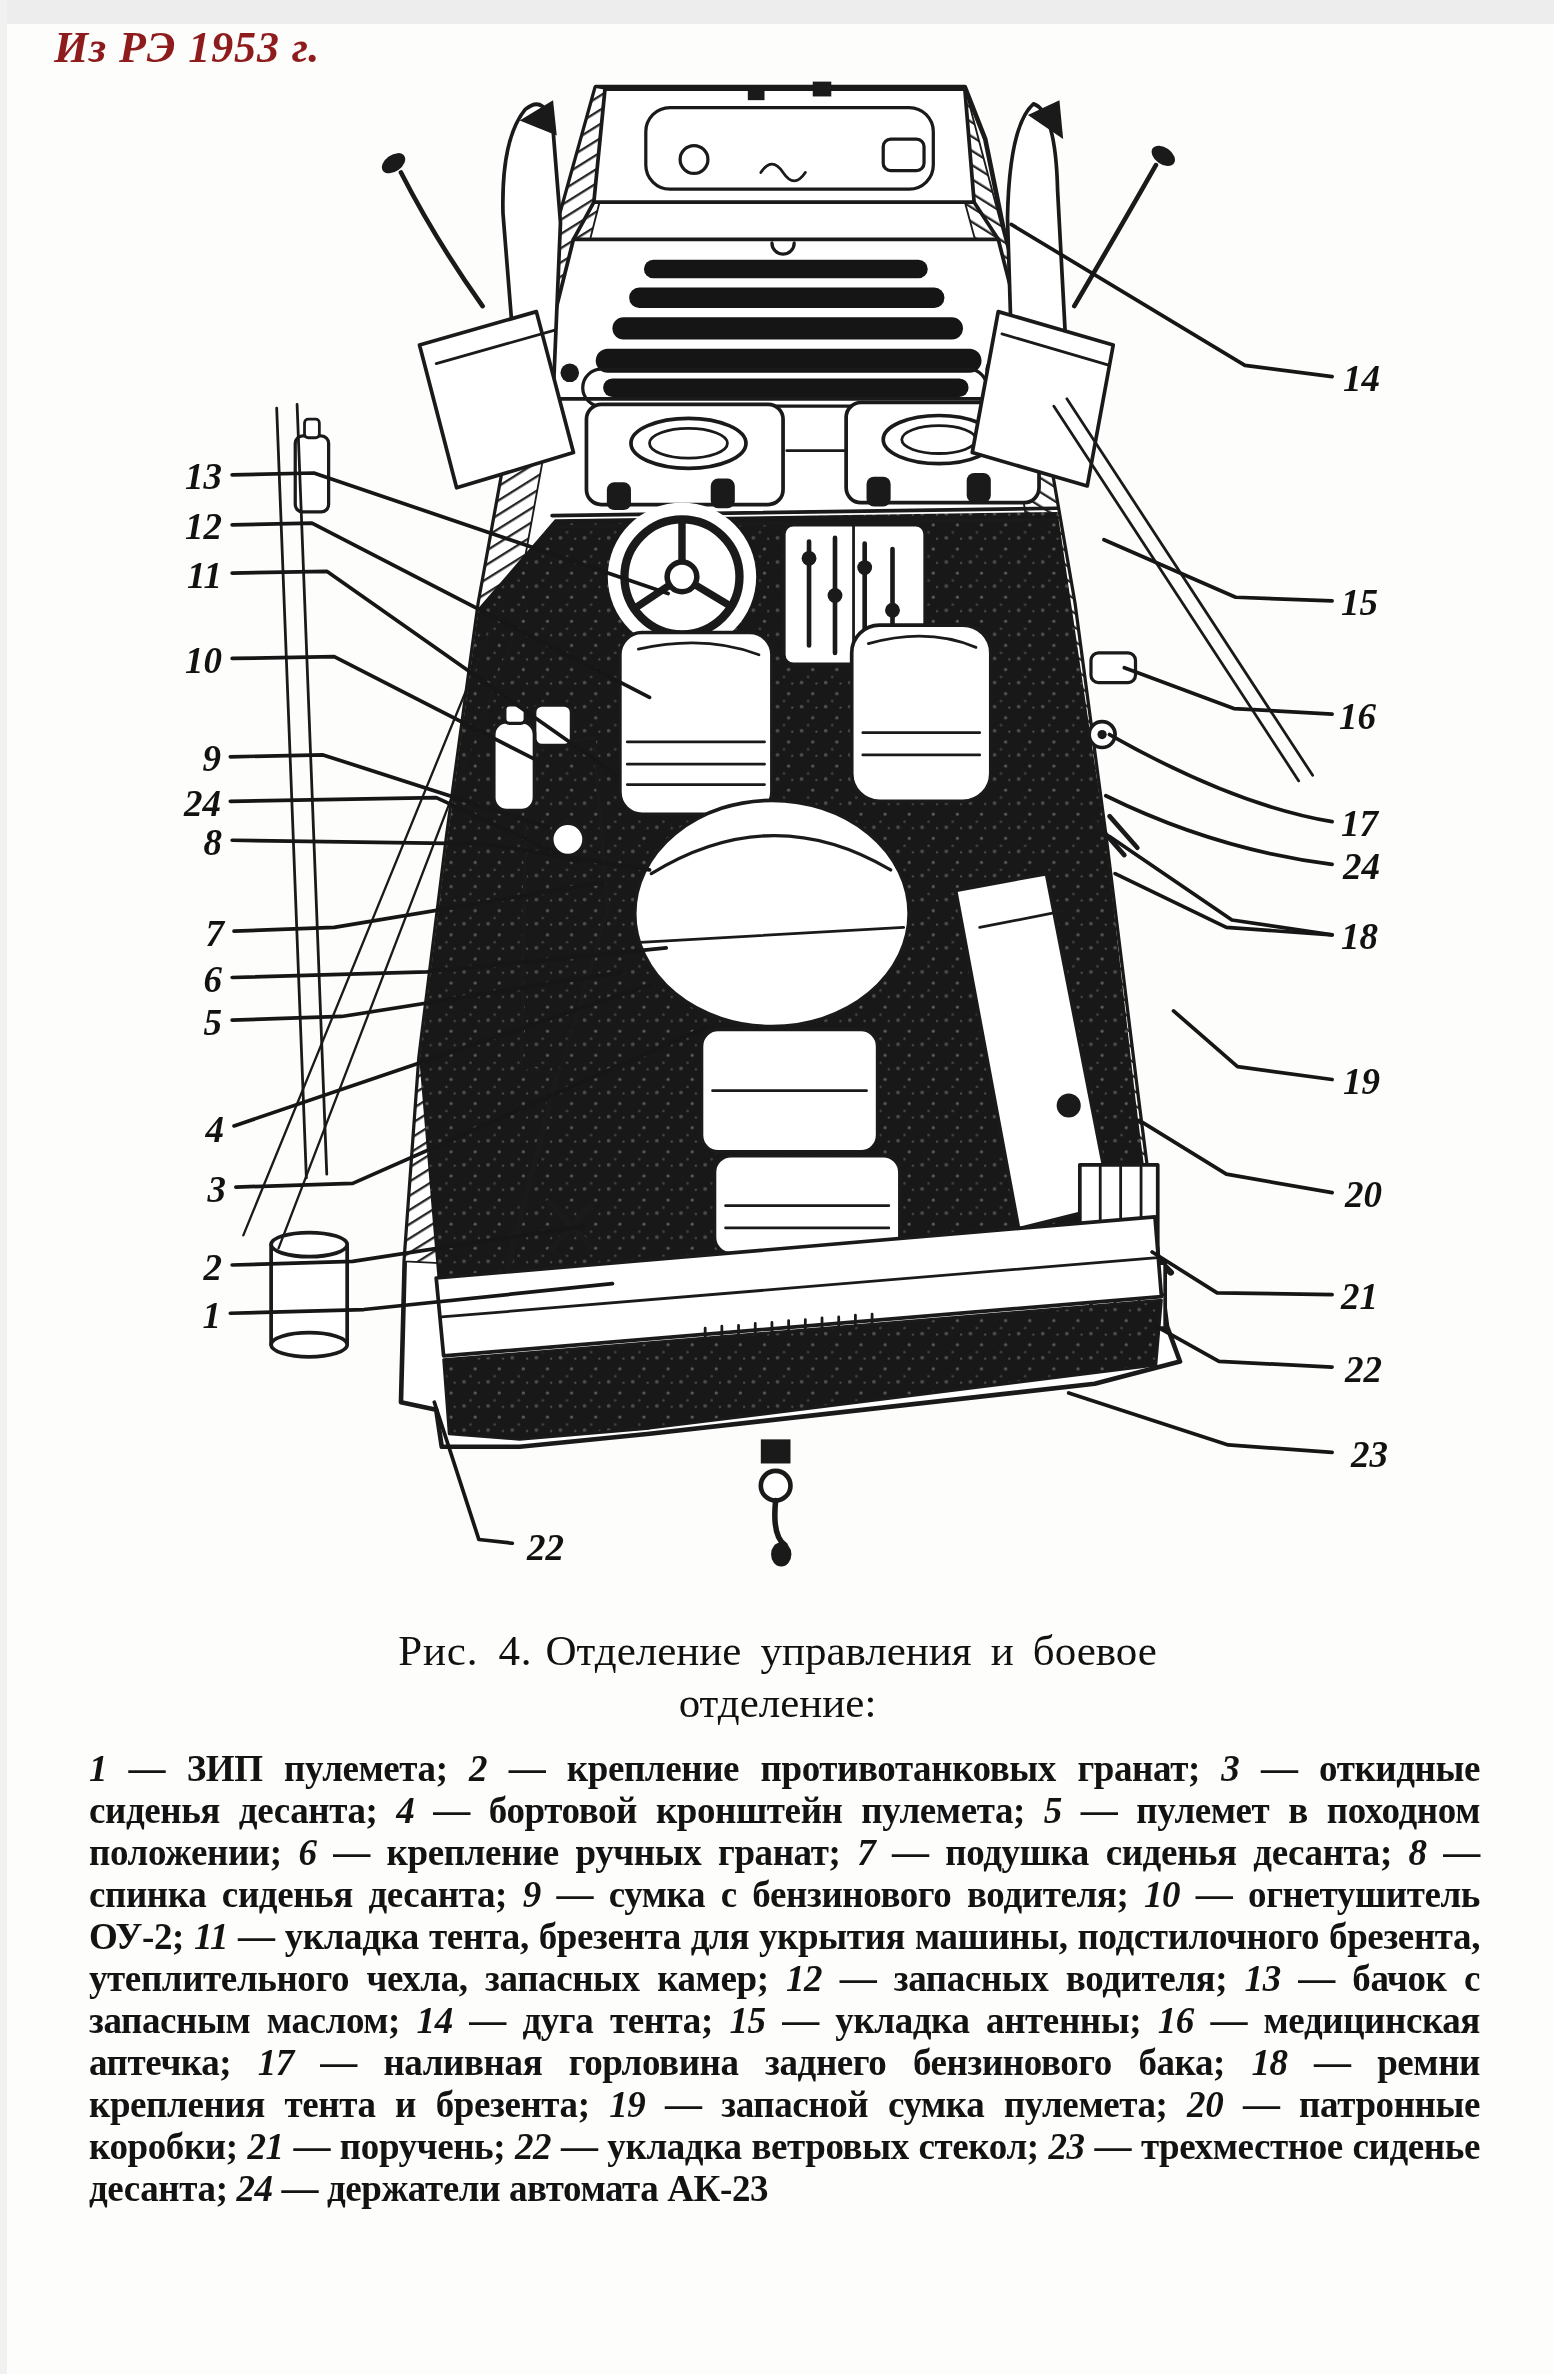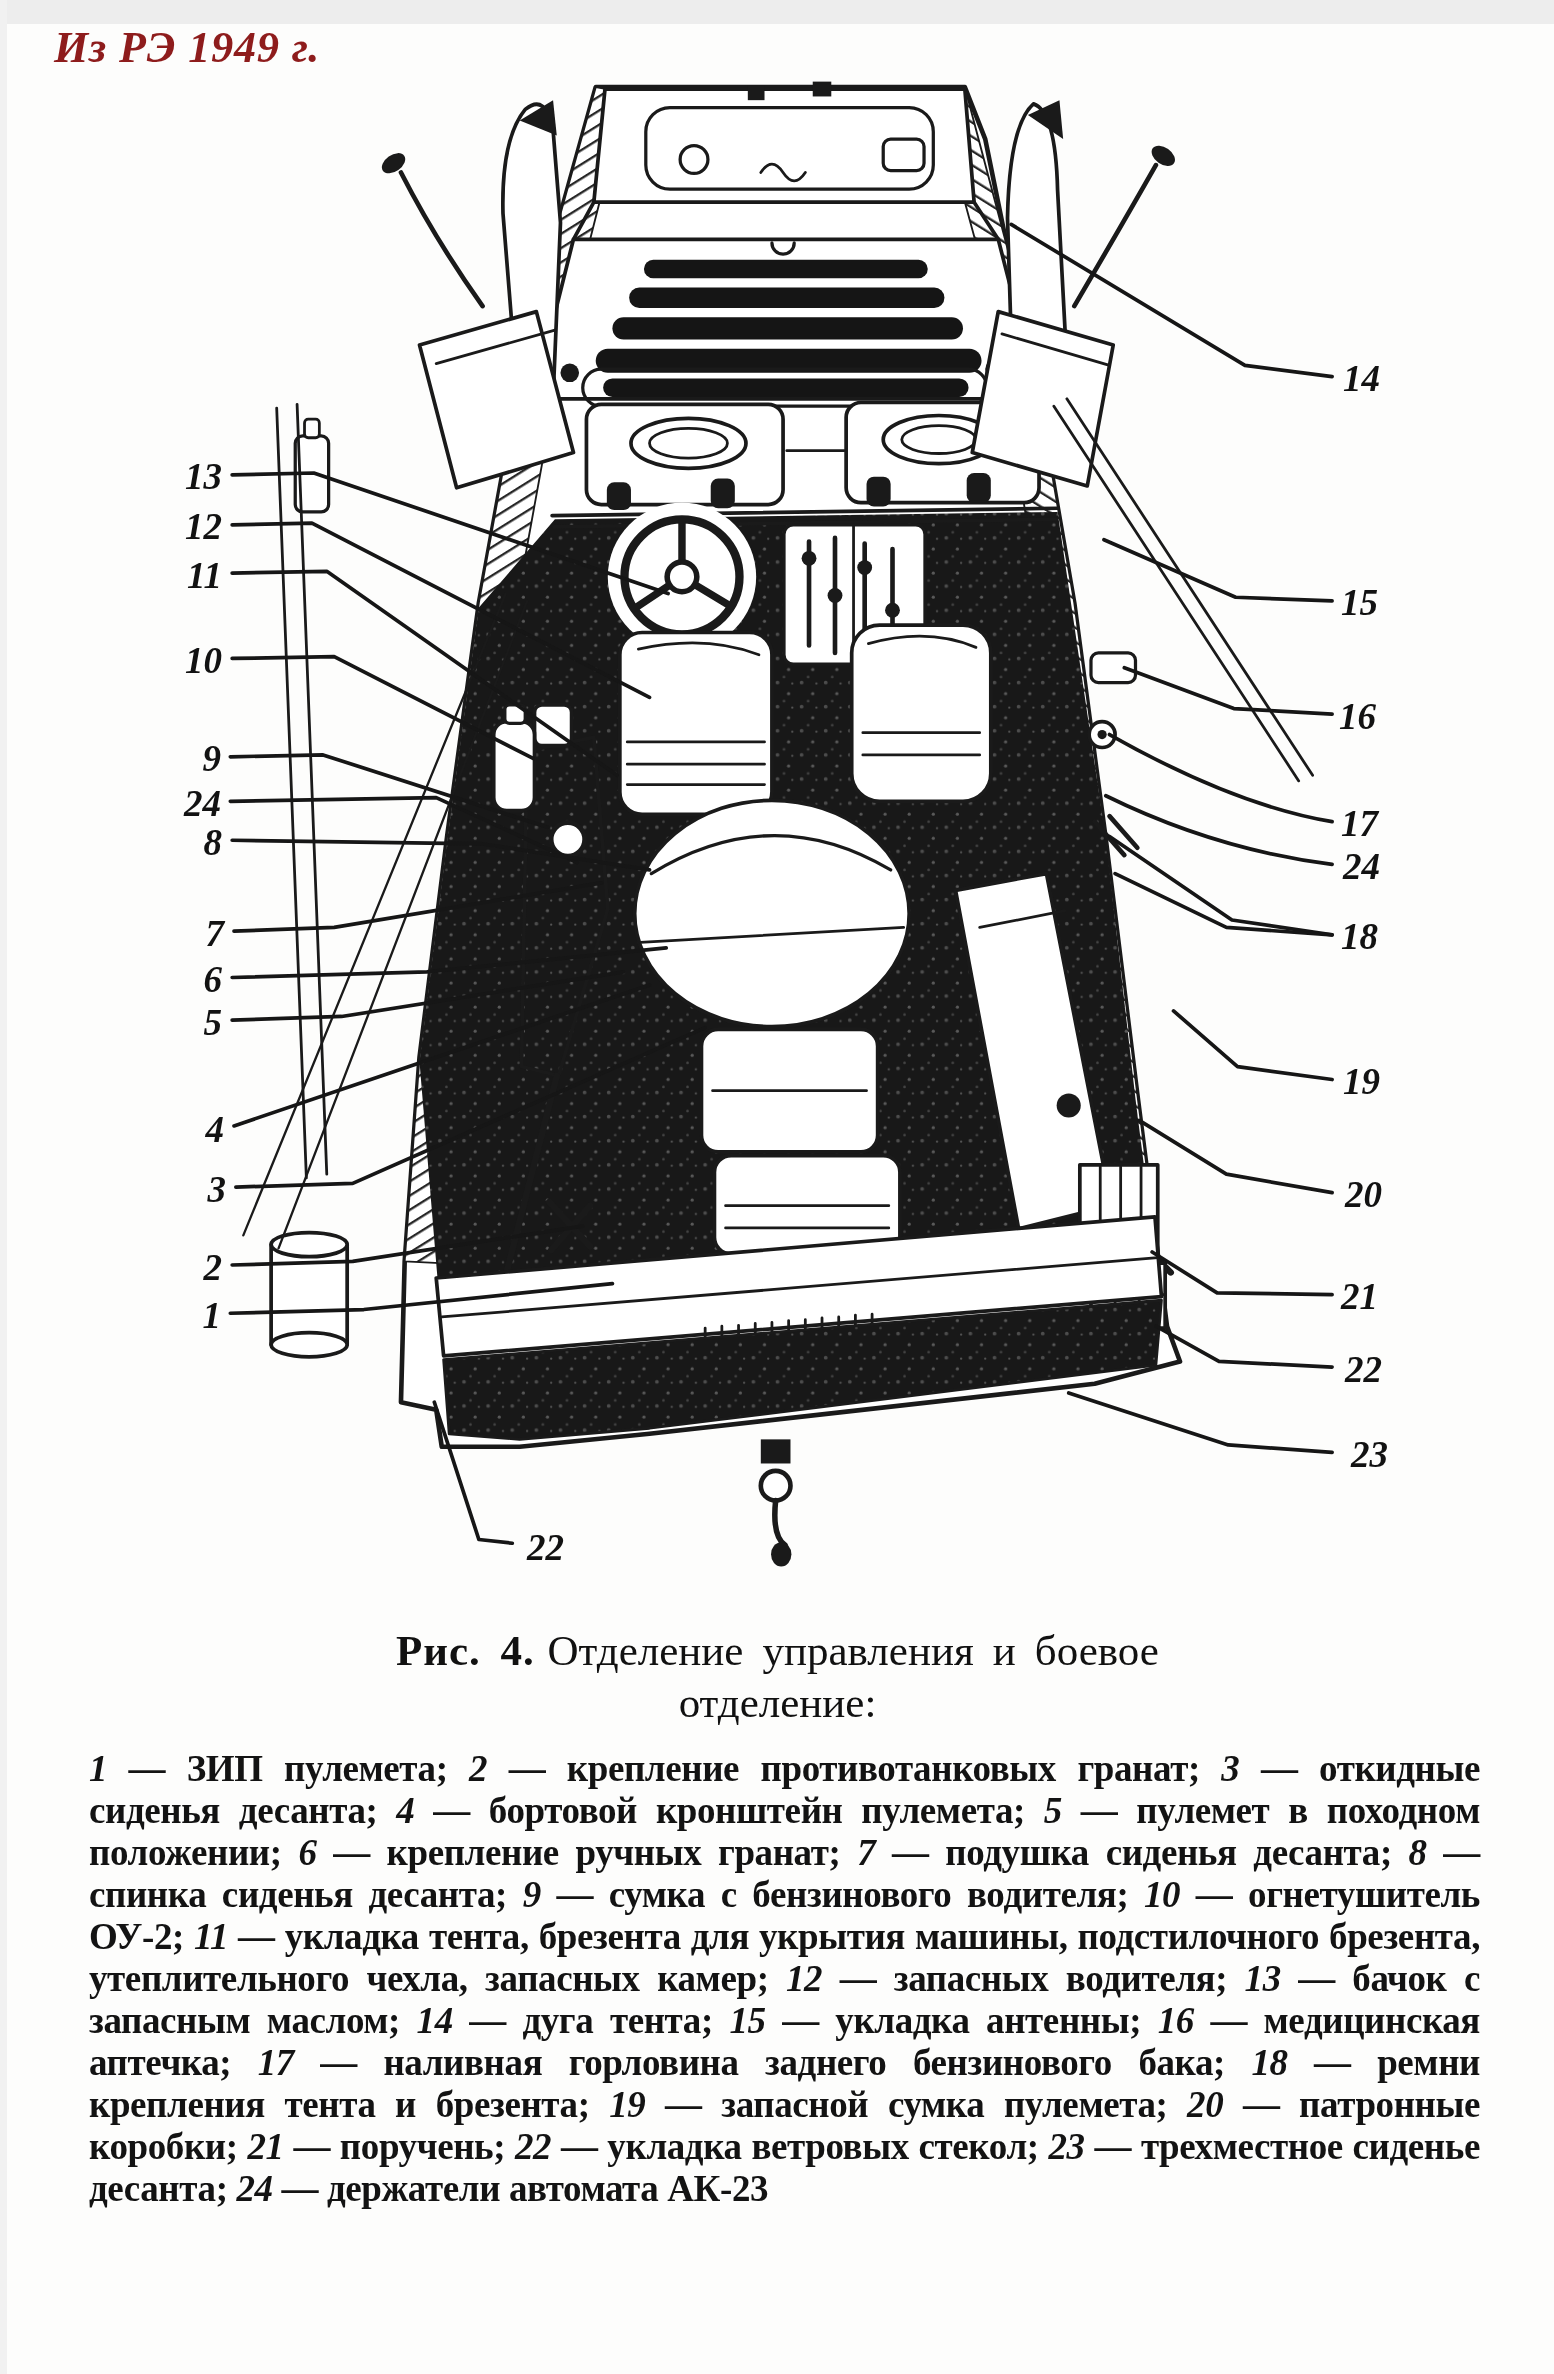--- a/index.html
+++ b/index.html
@@ -9,34 +9,34 @@
   .scan-left{position:absolute;left:0;top:0;width:7.4px;height:2375px;background:#f1f1f1;}
   .source-note{position:absolute;left:54px;top:22px;font-size:44px;font-weight:700;font-style:italic;
                color:#8e1c1c;letter-spacing:0.9px;}
   svg.fig{position:absolute;left:0;top:0;}
   .co{position:absolute;font-size:37px;font-weight:700;font-style:italic;color:#121212;
       width:74px;line-height:1;}
   .co.l{text-align:right;}
   .co.r{text-align:left;}
   .caption{position:absolute;left:351px;top:1625px;width:853px;text-align:center;
            font-size:43px;line-height:1.22;word-spacing:8.3px;color:#111;}
-  .caption .pref{font-weight:700;letter-spacing:0.9px;margin-right:13px;}
+  .caption .pref{font-weight:400;letter-spacing:0.9px;margin-right:13px;}
   .legend{position:absolute;left:89px;top:1748px;width:1391px;font-size:37px;line-height:42px;
           font-weight:700;text-align:justify;color:#131313;letter-spacing:-0.4px;}
   .legend .num{font-style:italic;}
   .legend .d{font-weight:700;}
 </style>
 </head>
 <body>
 
 <div class="page">
   <div class="scan-top"></div>
   <div class="scan-left"></div>
 
-  <div class="source-note">Из РЭ 1949 г.</div>
+  <div class="source-note">Из РЭ 1953 г.</div>
 
   <svg class="fig" width="1555" height="1623" viewBox="0 0 1676 1750">
     <defs>
       <pattern id="hatchL" width="13" height="13" patternUnits="userSpaceOnUse" patternTransform="rotate(58)">
         <rect width="13" height="13" fill="#ffffff"></rect>
           <line x1="0" y1="0" x2="0" y2="13" stroke="#262626" stroke-width="5"></line>
       </pattern>
       <pattern id="hatchR" width="13" height="13" patternUnits="userSpaceOnUse" patternTransform="rotate(-58)">
         <rect width="13" height="13" fill="#ffffff"></rect>
           <line x1="0" y1="0" x2="0" y2="13" stroke="#262626" stroke-width="5"></line>

